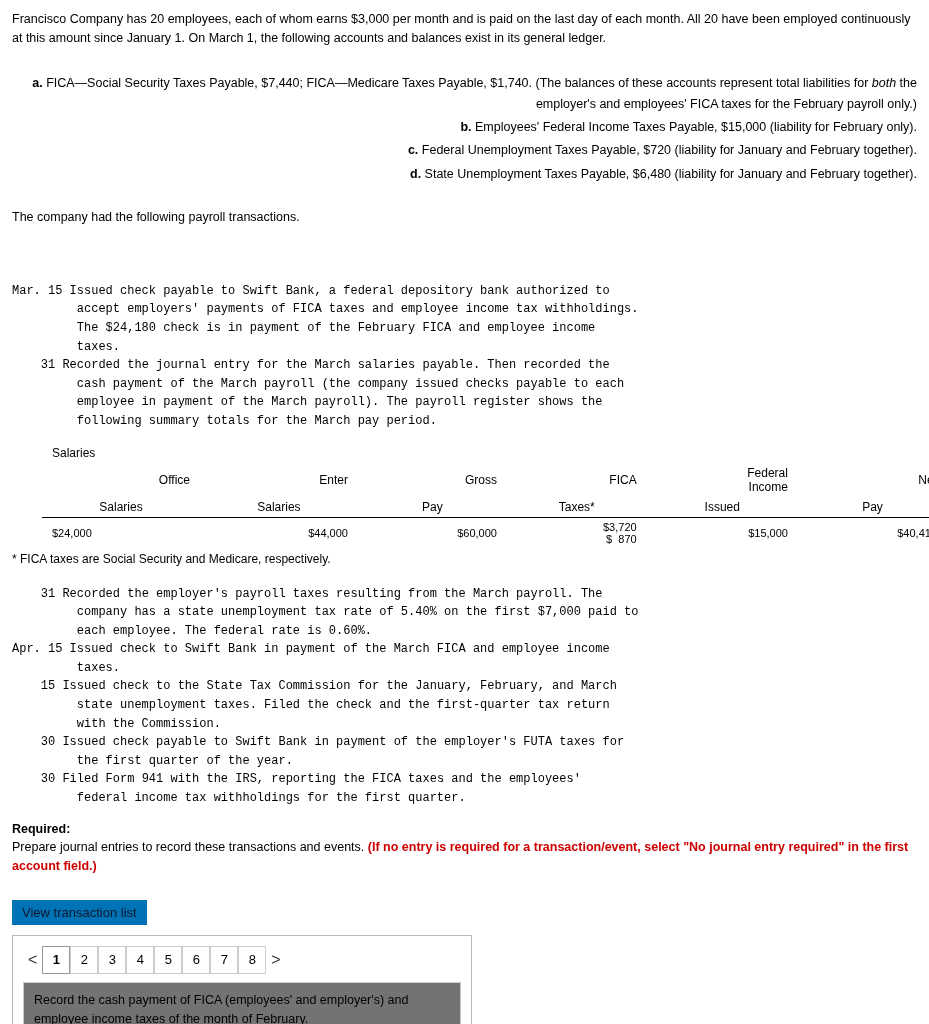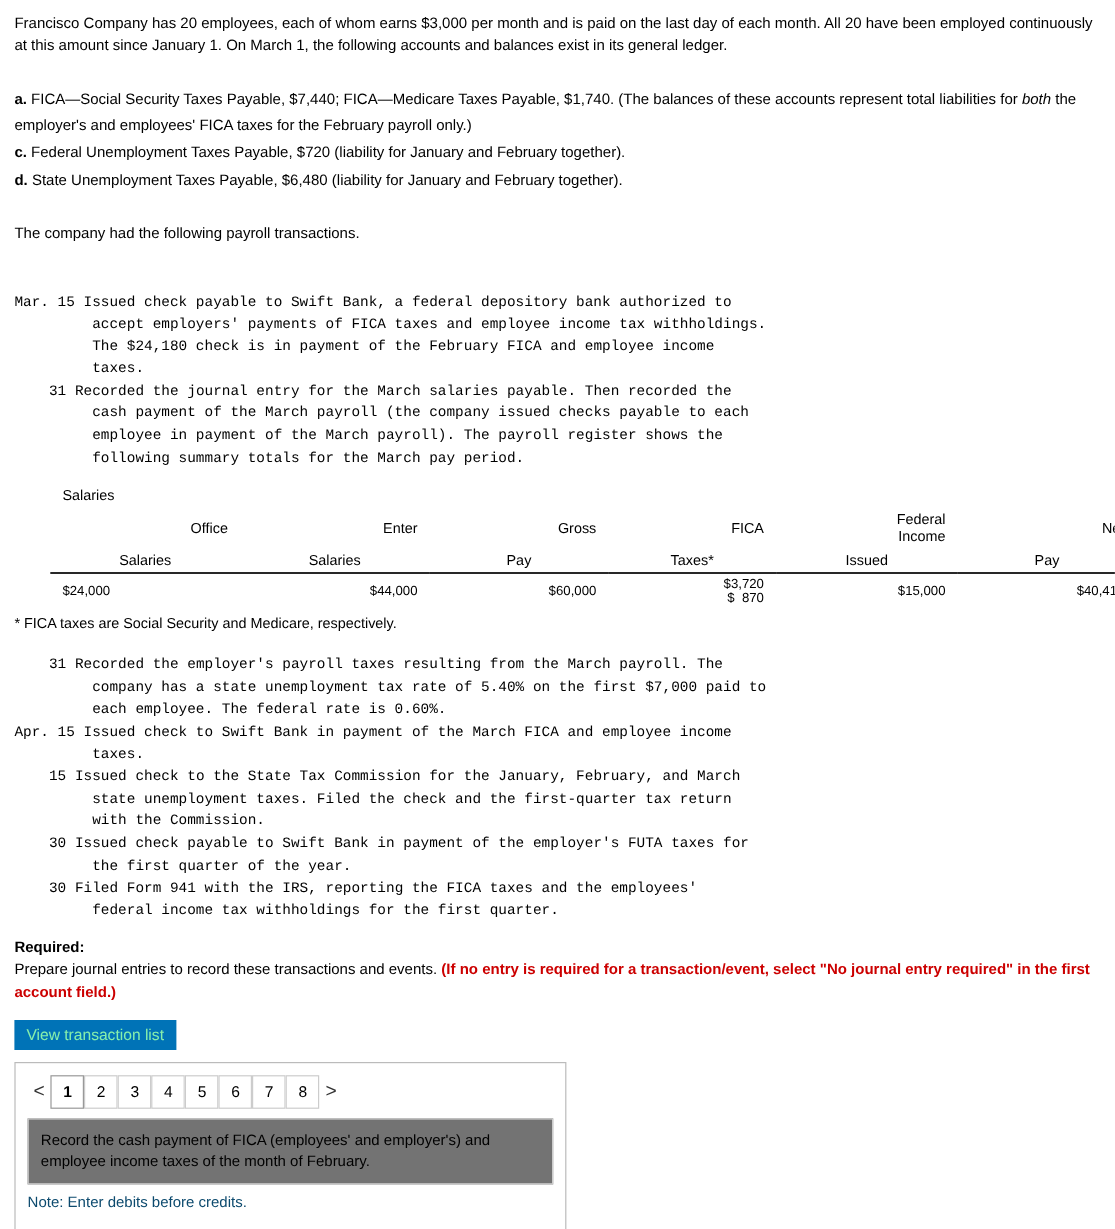--- a/index.html
+++ b/index.html
@@ -13,25 +13,26 @@
     }
     .intro-text {
       font-size: 12.5px;
       line-height: 1.5;
       margin-bottom: 10px;
     }
     .list-items {
       font-size: 12.5px;
       line-height: 1.7;
       margin-bottom: 10px;
+      text-align: right;
     }
     .list-items p { margin-bottom: 2px; }
     .transactions-intro {
       font-size: 12.5px;
-      margin-bottom: 8px;
+      margin-bottom: 24px;
     }
     .transactions-text {
       font-family: 'Courier New', monospace;
       font-size: 12px;
       line-height: 1.55;
       margin-bottom: 12px;
       white-space: pre-wrap;
       margin-top: 19px;
     }
     .payroll-table {
@@ -64,38 +65,38 @@
       font-size: 12px;
       border-bottom: 1px solid #000;
       padding: 3px 10px;
     }
     .fica-note {
       font-size: 12px;
       margin: 4px 0 8px 0;
     }
     .required-section {
       margin-top: 10px;
-      margin-bottom: 13px;
+      margin-bottom: 24px;
     }
     .required-label {
       font-weight: bold;
       font-size: 12.5px;
     }
     .required-desc {
       font-size: 12.5px;
       line-height: 1.5;
     }
     .required-desc .bold-red {
       font-weight: bold;
       color: #cc0000;
     }
     .view-transaction-btn {
       display: inline-block;
       background: #0073b7;
-      color: #86efac;
+      color: #0f172a;
       padding: 5px 10px;
       font-size: 13px;
       cursor: pointer;
       border: none;
       margin-bottom: 10px;
     }
     .worksheet-container {
       border: 1px solid #bbb;
       width: 460px;
       padding: 10px;
@@ -158,20 +159,21 @@
 
 
 
 <p class="intro-text">Francisco Company has 20 employees, each of whom earns $3,000 per month and is paid on the last day of each month. All 20 have been employed continuously at this amount since January 1. On March 1, the following accounts and balances exist in its general ledger.</p>
 
 <br>
 
 
 <div class="list-items">
   <p><strong>a.</strong> FICA—Social Security Taxes Payable, $7,440; FICA—Medicare Taxes Payable, $1,740. (The balances of these accounts represent total liabilities for <em>both</em> the employer's and employees' FICA taxes for the February payroll only.)</p>
+  <p><strong>b.</strong> Employees' Federal Income Taxes Payable, $15,000 (liability for February only).</p>
   <p><strong>c.</strong> Federal Unemployment Taxes Payable, $720 (liability for January and February together).</p>
   <p><strong>d.</strong> State Unemployment Taxes Payable, $6,480 (liability for January and February together).</p>
 </div>
 
 <br>
 
 
 <p class="transactions-intro">The company had the following payroll transactions.</p>
 
 <br>

